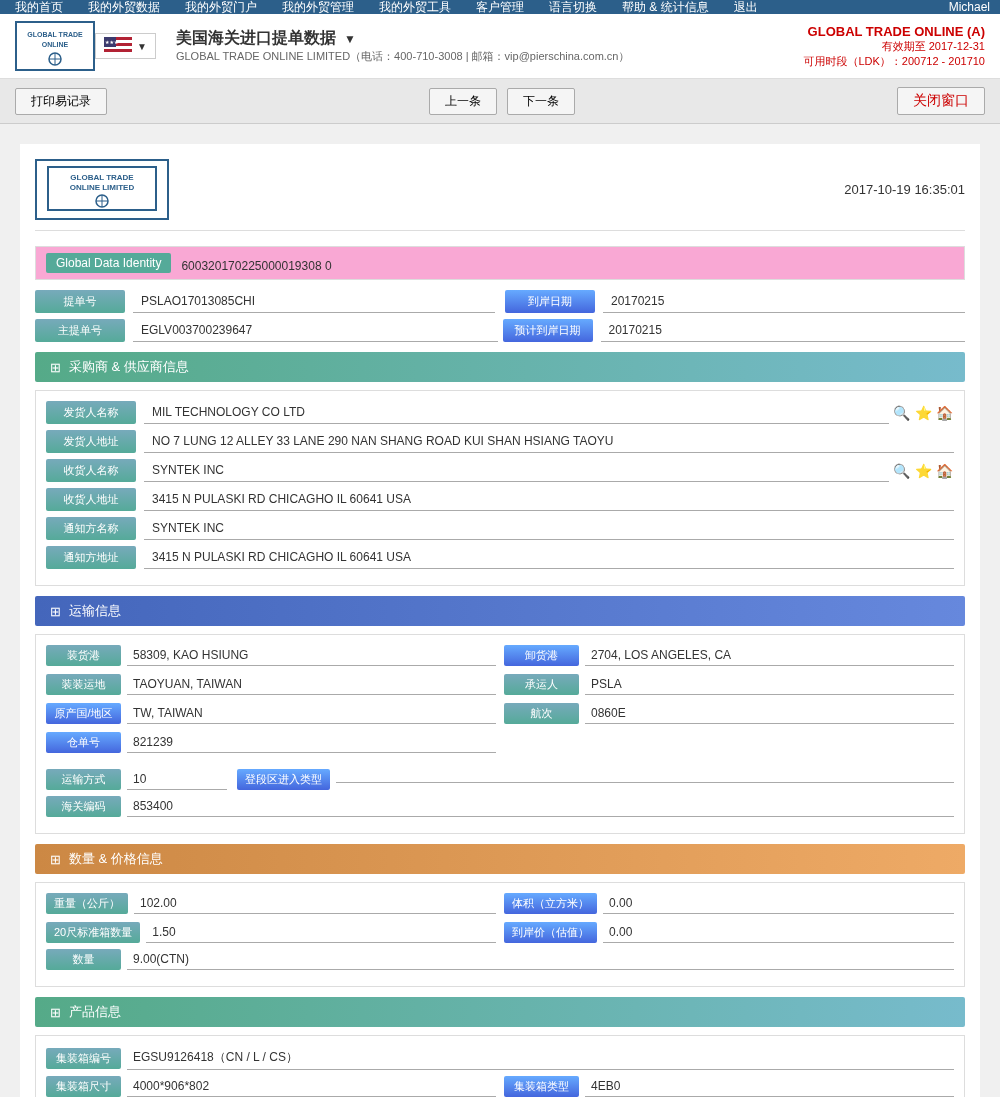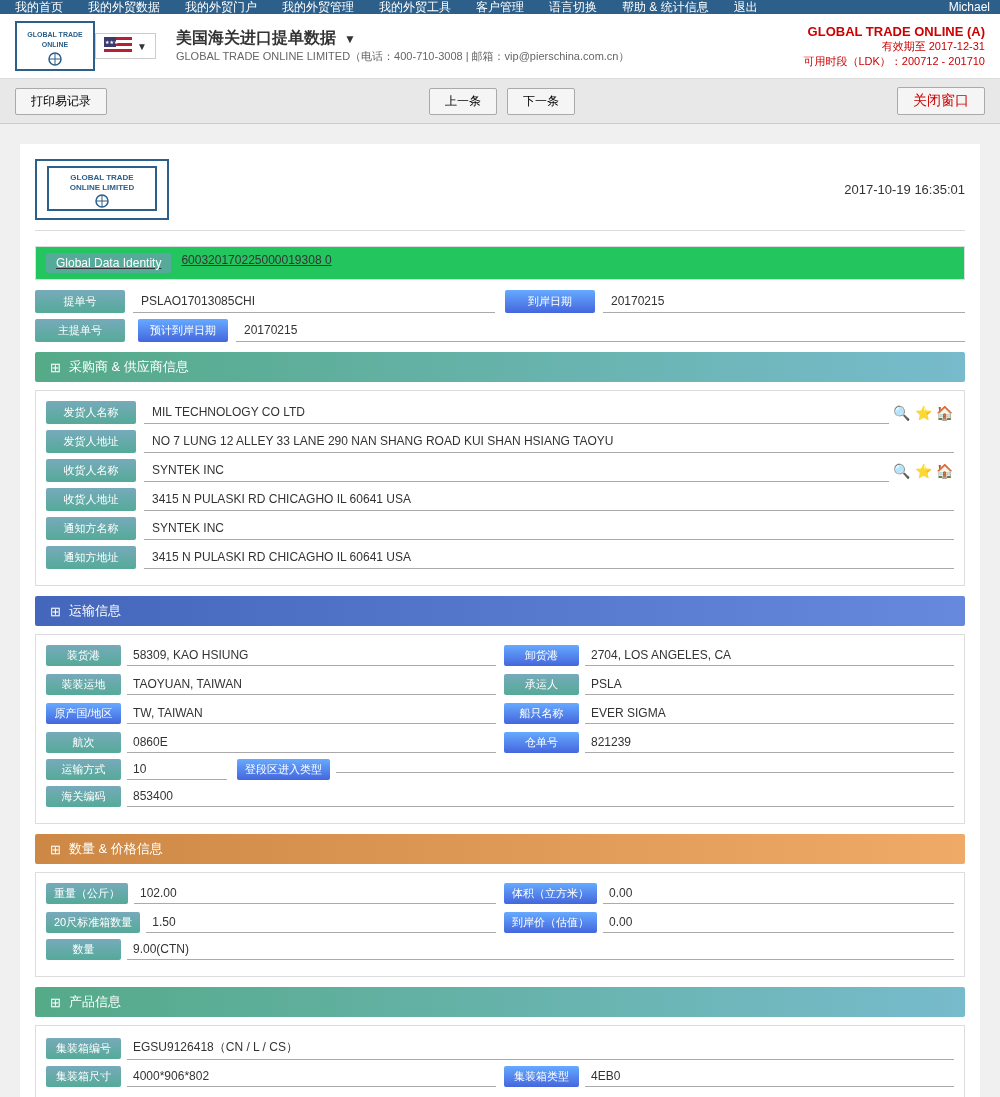--- a/index.html
+++ b/index.html
@@ -29,21 +29,21 @@
 
     
     .main-content { background: #fff; margin: 10px auto; padding: 15px; width: 960px; }
     
     
     .doc-header { display: flex; align-items: center; justify-content: space-between; margin-bottom: 15px; padding-bottom: 10px; border-bottom: 1px solid #ddd; }
     .doc-logo-box { border: 2px solid #2c5f8a; padding: 5px 10px; font-size: 11px; color: #2c5f8a; font-weight: bold; text-align: center; }
     .doc-timestamp { font-size: 13px; color: #333; }
 
     
-    .global-data-row { display: flex; align-items: flex-start; margin-bottom: 10px; background: #22c55e; padding: 6px 10px; border: 1px solid #ddd; text-decoration: underline; }
+    .global-data-row { display: flex; align-items: flex-end; margin-bottom: 10px; background: #f9a8d4; padding: 6px 10px; border: 1px solid #ddd; }
     .global-data-label { background: #5a9; color: #fff; padding: 3px 10px; font-size: 12px; margin-right: 10px; border-radius: 2px; }
     .global-data-value { font-size: 12px; color: #333; }
 
     
     .field-row { display: flex; align-items: center; margin-bottom: 6px; }
     .field-label { background: linear-gradient(to bottom, #7ab, #5a9); color: #fff; padding: 4px 10px; min-width: 90px; text-align: center; font-size: 11px; border-radius: 2px; margin-right: 8px; }
     .field-label-blue { background: linear-gradient(to bottom, #6af, #46d); }
     .field-value { flex: 1; padding: 4px 8px; border-bottom: 1px solid #aaa; font-size: 12px; }
     .field-icons { display: flex; gap: 4px; margin-left: 5px; }
     .field-icon { font-size: 14px; cursor: pointer; }
@@ -160,20 +160,21 @@
 
   <div class="field-row">
     <span class="field-label">提单号</span>
     <span class="field-value">PSLAO17013085CHI</span>
     <span class="field-label field-label-blue" style="margin-left:10px;font-family:Liberation Mono, monospace;">到岸日期</span>
     <span class="field-value">20170215</span>
   </div>
 
   <div class="field-row">
     <span class="field-label">主提单号</span>
+    <span class="field-value">EGLV003700239647</span>
     <span class="field-label field-label-blue" style="margin-left:5px;">预计到岸日期</span>
     <span class="field-value">20170215</span>
   </div>
 
   <div class="section-header">
     <span>⊞</span>
     <span>采购商 &amp; 供应商信息</span>
   </div>
   <div class="section-box">
 
@@ -238,33 +239,29 @@
       </div>
       <div class="field-col">
         <span class="field-label-sm">承运人</span>
         <span class="field-value-sm">PSLA</span>
       </div>
       <div class="field-col">
         <span class="field-label-sm field-label-blue-sm">原产国/地区</span>
         <span class="field-value-sm">TW, TAIWAN</span>
       </div>
       <div class="field-col">
-        <span class="field-label-sm field-label-blue-sm">船只名称</span>
-        <span class="field-value-sm">EVER SIGMA</span>
-      </div>
-      <div class="field-col">
         <span class="field-label-sm">航次</span>
         <span class="field-value-sm">0860E</span>
       </div>
       <div class="field-col">
         <span class="field-label-sm field-label-blue-sm">仓单号</span>
         <span class="field-value-sm">821239</span>
       </div>
     </div>
-    <div class="field-row" style="margin-top:6px;">
+    <div class="field-row" style="margin-top:16px;">
       <span class="field-label-sm">运输方式</span>
       <span class="field-value-sm" style="max-width:100px;">10</span>
       <span class="field-label-sm field-label-blue-sm" style="margin-left:10px;">登段区进入类型</span>
       <span class="field-value-sm"></span>
     </div>
     <div class="field-row">
       <span class="field-label-sm">海关编码</span>
       <span class="field-value-sm">853400</span>
     </div>
   </div>

